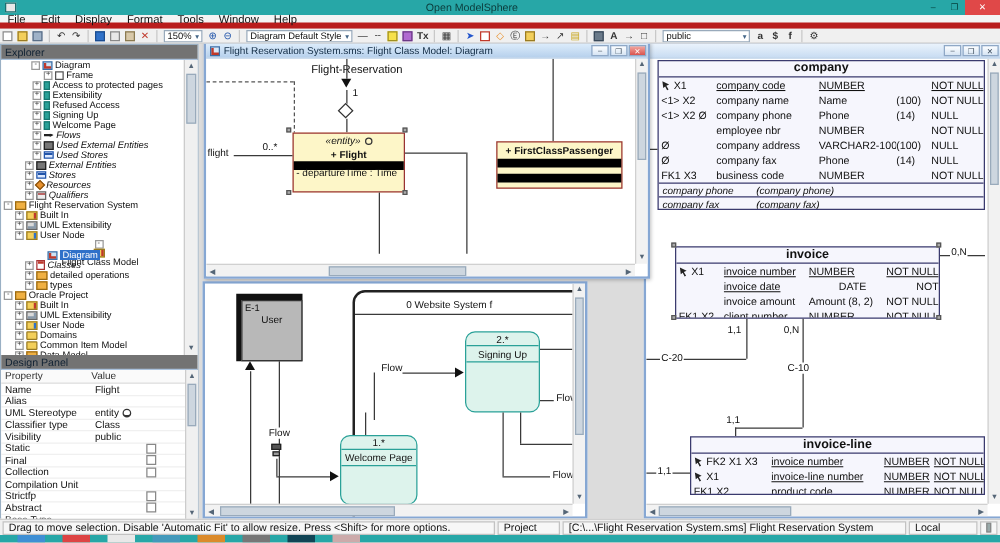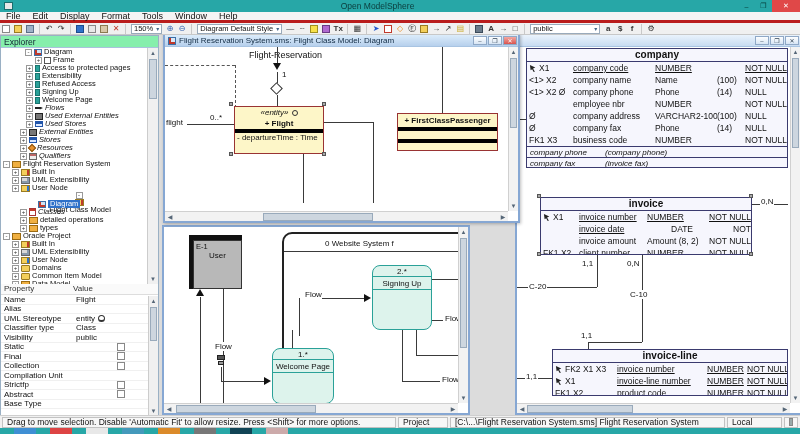--- a/index.html
+++ b/index.html
@@ -4,31 +4,31 @@
 <style>
   *{margin:0;padding:0;box-sizing:border-box;font-family:"Liberation Sans",sans-serif;}
   html,body{width:800px;height:434px;overflow:hidden;background:#d6d3ce;}
   #app{position:relative;width:800px;height:434px;background:#d6d3ce;font-size:9px;color:#111;}
   
   #titlebar{position:absolute;left:0;top:0;width:800px;height:12px;background:#27a7a7;display:flex;align-items:center;}
   #titlebar .appicon{width:9px;height:8px;margin:0 4px;background:#e8e8e8;border:1px solid #1b6e6e;}
   #titlebar .title{flex:1;text-align:center;font-size:8.5px;color:#0b3c3c;}
   .winbtn{width:17px;height:12px;display:flex;align-items:center;justify-content:center;font-size:7px;color:#05403d;}
   .winbtn.close{width:28px;background:#e04848;color:#fff;}
-  #menubar{position:absolute;left:0;top:12px;width:800px;height:11px;background:#f4f4f4;border-bottom:3px solid #b91c1c;display:flex;align-items:center;font-size:9px;}
+  #menubar{position:absolute;left:0;top:12px;width:800px;height:11px;background:#f4f4f4;border-bottom:5px solid #b91c1c;display:flex;align-items:center;font-size:9px;}
   #menubar .mi{padding:0 6px;height:11px;display:flex;align-items:center;}
   #toolbar{position:absolute;left:0;top:23px;width:800px;height:12px;background:#f0f0f0;border-bottom:1px solid #c8c8c8;display:flex;align-items:center;font-size:8px;overflow:hidden;}
   .tbtn{height:10px;min-width:10px;margin:0 1px;display:flex;align-items:center;justify-content:center;font-size:8px;color:#333;}
   .tsep{width:1px;height:10px;background:#c8c8c8;margin:0 3px;}
   .tdrop{height:10px;background:#fff;border:1px solid #9ab;display:flex;align-items:center;font-size:7.5px;padding:0 2px;margin:0 2px;white-space:nowrap;}
   .tdrop .dd{margin-left:3px;font-size:6px;color:#468;}
   .chip{display:inline-block;width:8px;height:8px;border:1px solid #888;background:#fff;}
   
   #leftpanel{position:absolute;left:0;top:35px;width:159px;height:380px;background:#fff;border:1px solid #9ab0c4;}
-  .panelhdr{height:12px;background:#86efac;border-bottom:1px solid #aac2dd;display:flex;align-items:center;padding-left:3px;font-size:8.5px;color:#123;}
+  .panelhdr{height:12px;background:#737373;border-bottom:1px solid #aac2dd;display:flex;align-items:center;padding-left:3px;font-size:8.5px;color:#123;}
   #tree{position:absolute;left:0;top:12px;width:147px;height:236px;overflow:hidden;background:#fff;}
   .trow{height:8px;display:flex;align-items:center;font-size:7.5px;white-space:nowrap;line-height:8px;}
   .trow .exp{width:7px;height:7px;border:1px solid #999;background:#fff;font-size:6px;line-height:5px;text-align:center;color:#333;flex:none;margin-right:2px;}
   .trow .noexp{width:9px;flex:none;}
   .trow.it .lab{font-style:italic;}
   .trow.sel .lab{background:#2f71c9;color:#fff;padding:0 2px;}
   .ic{flex:none;display:inline-block;margin-right:2px;}
   .ic-process{width:5px;height:7px;background:#2aa198;border:1px solid #17756f;}
   .ic-diagram{width:8px;height:7px;background:#cfe2f3;border:1px solid #3c6ea5;box-shadow:inset 2px -2px 0 #c0392b;}
   .ic-frame{width:7px;height:7px;background:#fff;border:1px solid #555;}
@@ -69,21 +69,21 @@
   .handle{position:absolute;width:4px;height:4px;background:#aaa;border:1px solid #555;}
   .scroll-h{position:absolute;height:10px;background:#f2f2f2;border-top:1px solid #d0d0d0;display:flex;align-items:center;}
   .scroll-v{position:absolute;width:10px;background:#f2f2f2;border-left:1px solid #d0d0d0;}
   .arrowhead-r{position:absolute;width:0;height:0;border-top:4px solid transparent;border-bottom:4px solid transparent;border-left:7px solid #111;}
   .arrowhead-u{position:absolute;width:0;height:0;border-left:4px solid transparent;border-right:4px solid transparent;border-bottom:7px solid #111;}
   .arrowhead-d{position:absolute;width:0;height:0;border-left:4px solid transparent;border-right:4px solid transparent;border-top:7px solid #111;}
   
   .uml-box{position:absolute;background:#fdf6c8;border:1px solid #993333;font-size:8px;}
   .uml-box .st{height:11px;text-align:center;font-style:italic;display:flex;align-items:center;justify-content:center;}
   .uml-box .nm{height:11px;text-align:center;font-weight:bold;display:flex;align-items:center;justify-content:center;}
-  .uml-box .attr{border-top:4px solid #000000;height:12px;display:flex;align-items:center;padding-left:2px;}
+  .uml-box .attr{border-top:7px solid #000000;height:12px;display:flex;align-items:center;padding-left:2px;}
   .circ{display:inline-block;width:6px;height:6px;border:1px solid #333;border-radius:50%;margin-left:3px;}
   
   .proc{position:absolute;background:#ddf3ec;border:1px solid #2aa198;border-radius:8px;font-size:8px;overflow:hidden;}
   .proc .pid{height:11px;display:flex;align-items:center;justify-content:center;border-bottom:1px solid #2aa198;}
   .proc .pnm{height:13px;display:flex;align-items:center;justify-content:center;border-bottom:1px solid #2aa198;}
   
   .ertab{position:absolute;background:#f6f6fd;border:1px solid #3a3a6e;overflow:hidden;}
   .ertab .tt{height:13px;font-weight:bold;font-size:10px;text-align:center;border-bottom:1px solid #3a3a6e;}
   .errow{display:flex;align-items:center;height:12px;font-size:8.5px;white-space:nowrap;}
   .errow span{overflow:hidden;}
@@ -352,20 +352,21 @@
           <span class="ic ic-model"></span>
           <span class="lab">Data Model</span>
         </div>
       </div>
     <div id="treescroll">
       <div class="sarrow">▲</div>
         <div class="sthumb" style="height:40px;margin:1px;"></div>
       <div class="sarrow" style="position:absolute;bottom:0;width:100%;">▼</div>
     </div>
     <div id="design">
+      <div class="panelhdr">Design Panel</div>
       <div class="dcols">
         <span style="width:72px;padding-left:3px;">Property</span>
         <span>Value</span>
       </div>
       <div id="designrows">
           <div class="drow">
             <span class="p">Name</span>
             <span class="v">
               <span style="padding-left: 3px;">Flight</span>
             </span>
@@ -526,21 +527,21 @@
                 <span style="width: 62px; flex: 0 0 auto;">NUMBER</span>
                 <span style="width: 28px; flex: 0 0 auto;"></span>
                 <span style="width: 44px; flex: 0 0 auto;">NOT NULL</span>
               </div>
               <div class="erfoot">
                 <span style="width: 78px; padding-left: 3px;">company phone</span>
                 <span>(company phone)</span>
               </div>
               <div class="erfoot">
                 <span style="width: 78px; padding-left: 3px;">company fax</span>
-                <span>(invoice fax)</span>
+                <span>(company fax)</span>
               </div>
             </div>
         </div>
         <div class="hline" style="left:0;top:72px;width:9px;"></div>
 
         <div class="ertab" style="left:23px;top:150px;width:212px;height:58px;">
           <div class="tt">invoice</div>
           <div id="invoice-rows">
               <div class="errow">
                 <span class="k" style="width: 38px;">

